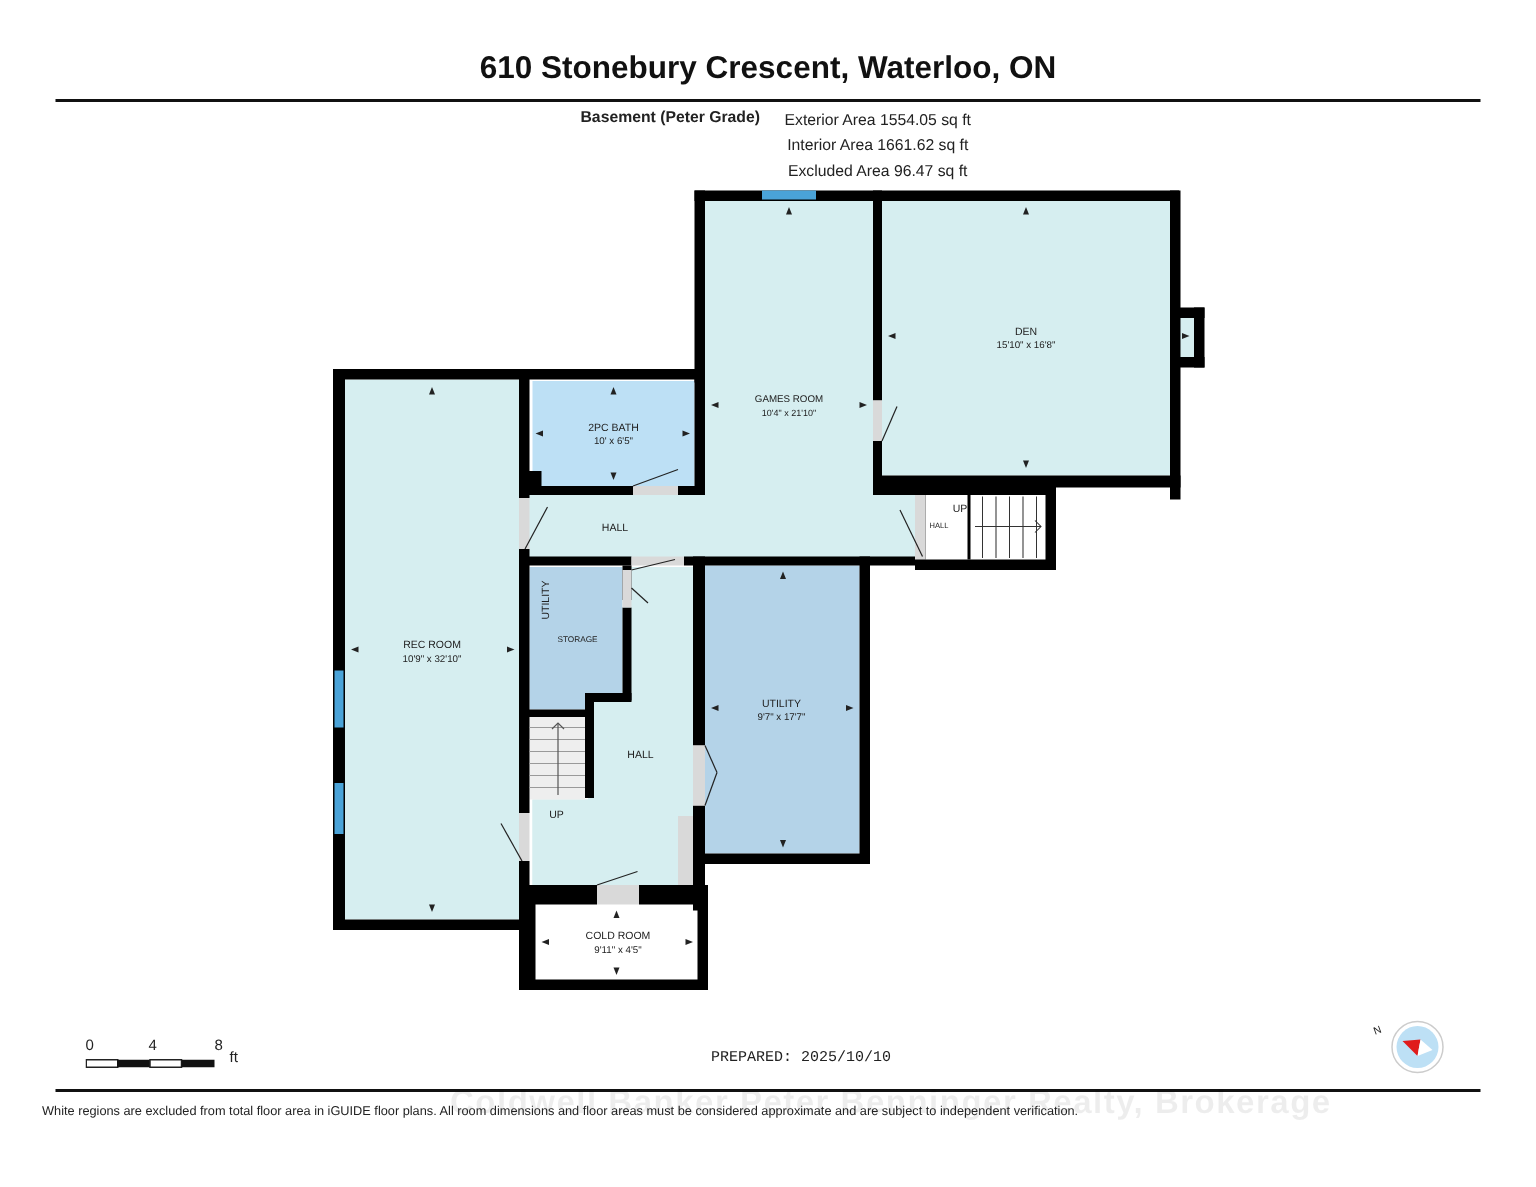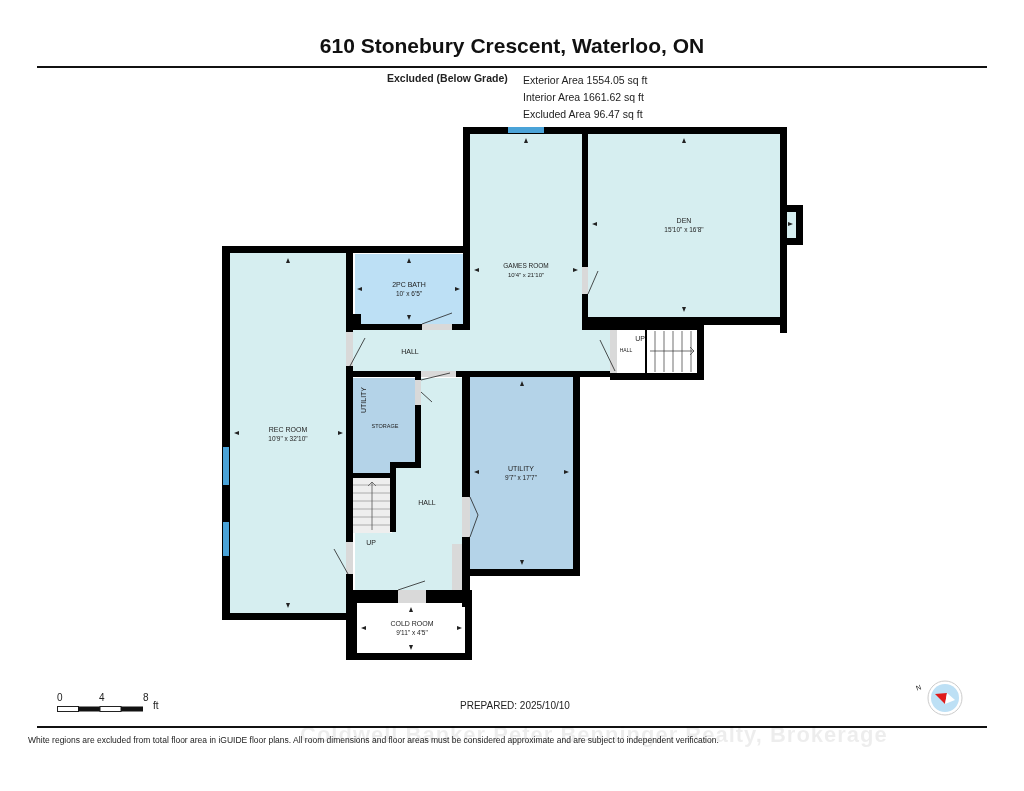--- a/index.html
+++ b/index.html
@@ -1,37 +1,37 @@
 <!DOCTYPE html>
 <html><head>
 <meta charset="utf-8">
 <style>
   html, body { margin: 0; padding: 0; background: #ffffff; }
   body { width: 1024px; height: 791px; position: relative; overflow: hidden; font-family: "Liberation Sans", sans-serif; color: #111; }
   .title { position: absolute; left: 0; width: 1024px; top: 34px; text-align: center; font-size: 21px; font-weight: bold; color: #111; }
   .rule { position: absolute; left: 37px; width: 950px; height: 2px; background: #111; }
   .areas { position: absolute; top: 72px; font-size: 10.5px; color: #222; }
   .level { position: absolute; left: 387px; top: 72px; font-size: 10.5px; font-weight: bold; color: #222; }
-  .areas div { height: 17px; line-height: 17px; }
+  .areas div { height: 17px; line-height: 17px; text-align: center; }
   .plan { position: absolute; left: 0; top: 0; }
   .room-label { font-family: "Liberation Sans", sans-serif; fill: #222; }
   .scale { position: absolute; left: 57px; top: 692px; }
   .scale-nums { position: absolute; top: 0; font-size: 10px; color: #222; }
-  .prepared { position: absolute; left: 460px; top: 700px; font-size: 10px; color: #222; }
+  .prepared { position: absolute; left: 474px; top: 700px; font-size: 10px; color: #222; font-family: Liberation Mono, monospace; }
   .disclaimer { position: absolute; left: 28px; top: 735px; font-size: 8.5px; color: #222; }
   .watermark { position: absolute; left: 300px; top: 722px; font-size: 22px; color: rgba(0,0,0,0.07); font-weight: bold; letter-spacing: 1px; }
   .compass { position: absolute; left: 927px; top: 680px; width: 36px; height: 36px; }
 </style>
 </head>
 <body>
 
 <div class="title">610 Stonebury Crescent, Waterloo, ON</div>
 <div class="rule" style="top:66px;"></div>
 
-<div class="level">Excluded (Below Grade)</div>
+<div class="level">Basement (Peter Grade)</div>
 <div class="areas" style="left:523px;">
   <div>Exterior Area 1554.05 sq ft</div>
   <div>Interior Area 1661.62 sq ft</div>
   <div>Excluded Area 96.47 sq ft</div>
 </div>
 
 <svg class="plan" width="1024" height="791" viewBox="0 0 1024 791">
 
   <rect x="470" y="133" width="112" height="240" fill="#d6eef0"></rect>
 

